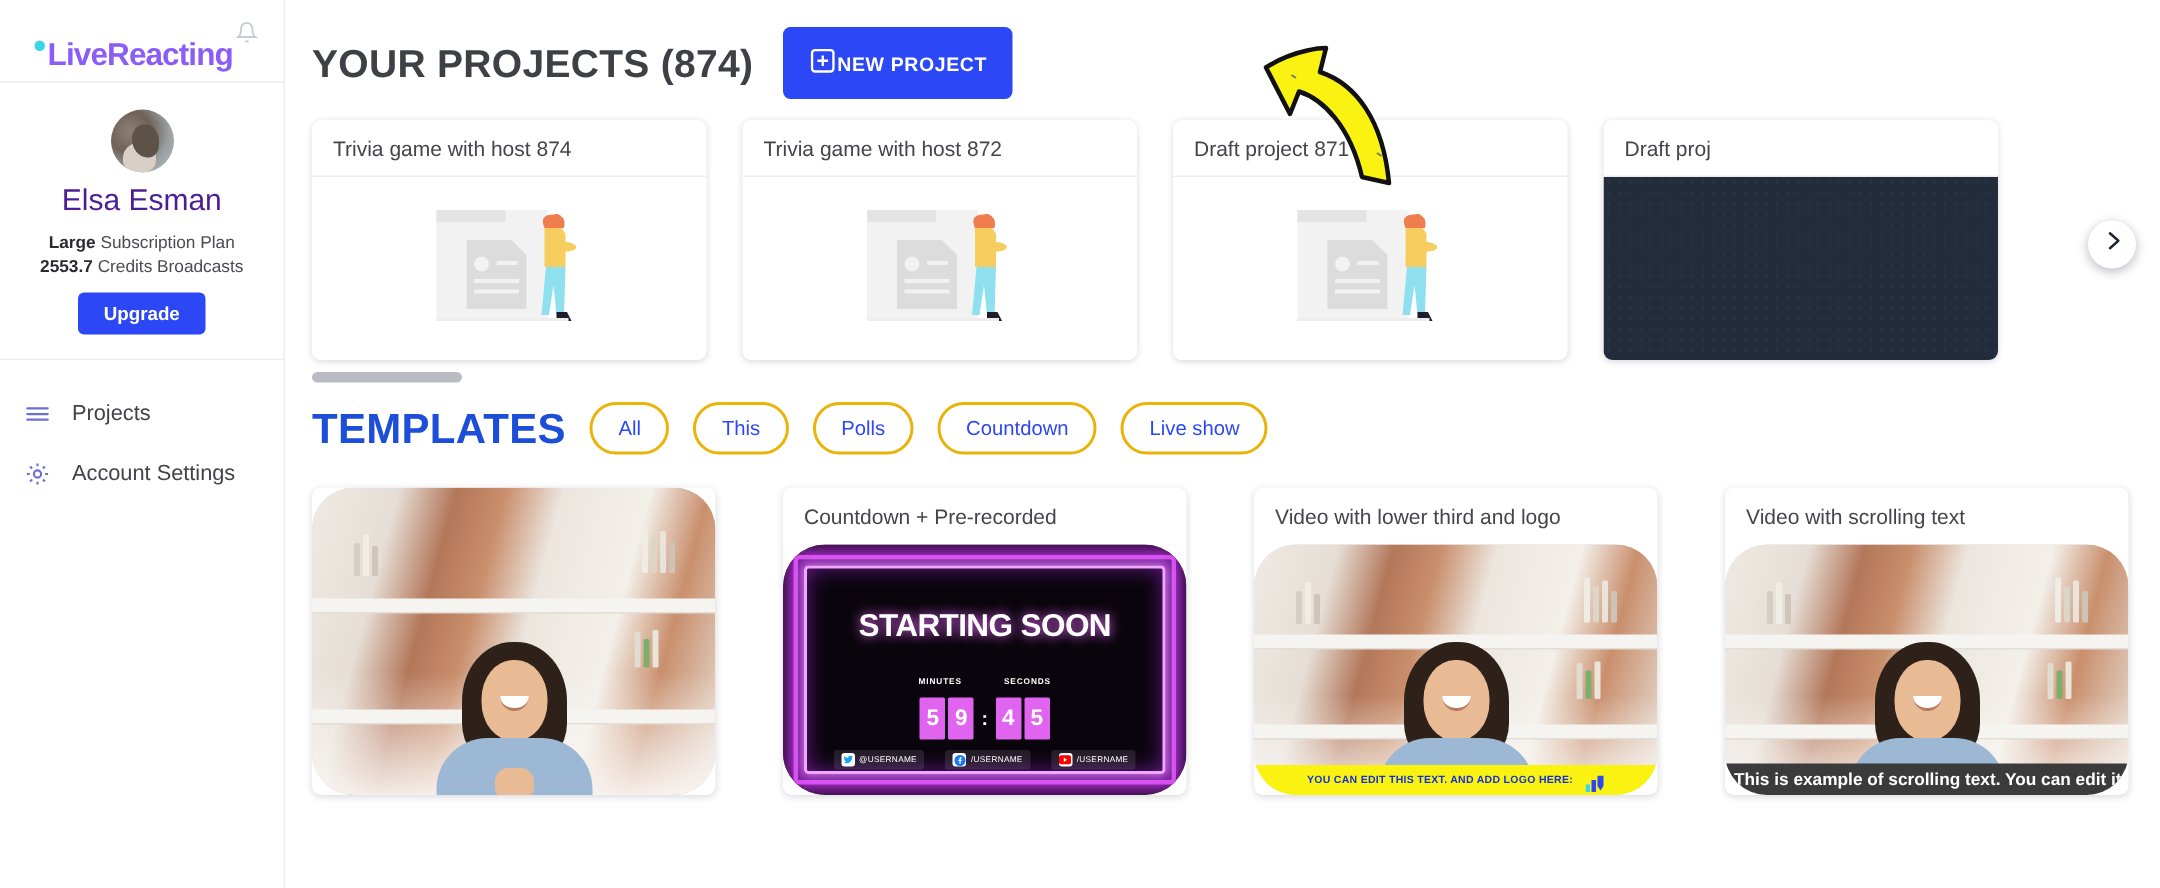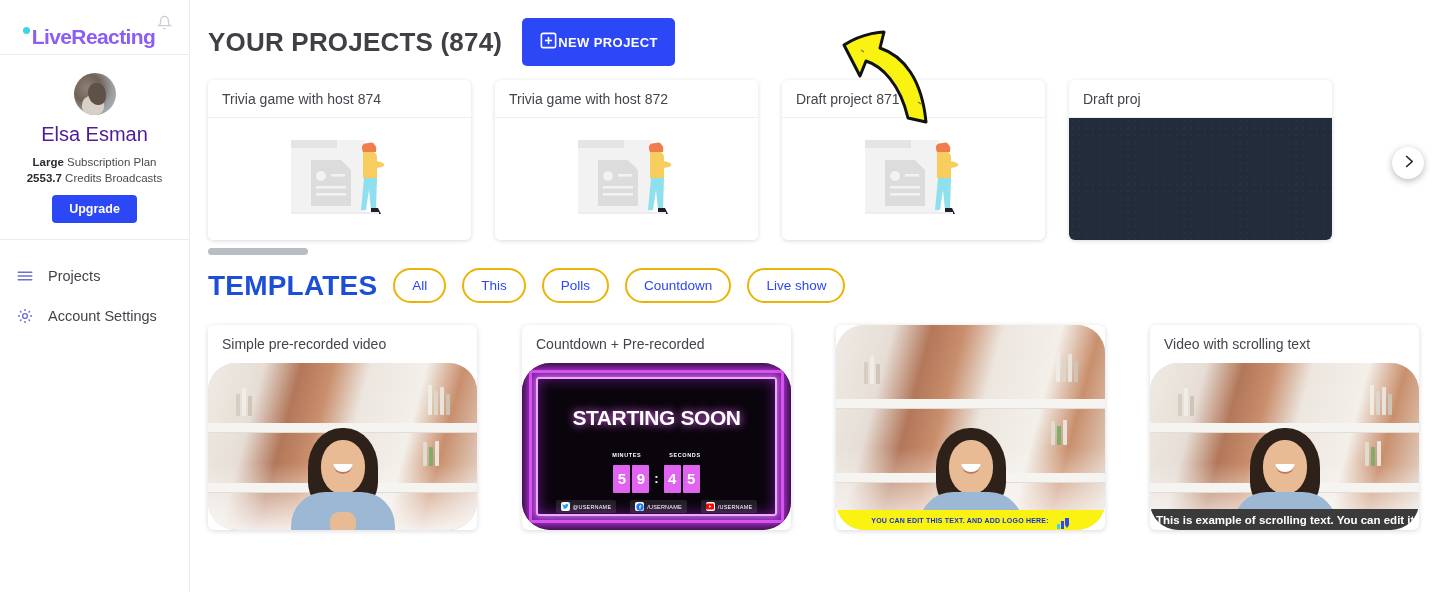--- a/index.html
+++ b/index.html
@@ -451,21 +451,20 @@
       <button class="pill">All</button>
       <button class="pill">This</button>
       <button class="pill">Polls</button>
       <button class="pill">Countdown</button>
       <button class="pill">Live show</button>
     </div>
 
     <div class="templates-grid">
 
       <div class="tpl-card">
-        <div class="tpl-head">Simple pre-recorded video</div>
         <div class="tpl-thumb">
           <div class="webcam">
             <div class="wc-shelf" style="top:36%;height:9px;"></div>
             <div class="wc-shelf" style="top:72%;height:9px;"></div>
             <div class="wc-books" style="left:8%;top:14%;height:30px;">
               <i style="height:26px;background:#e8e2d8"></i>
                 <i style="height:22px;background:#d6cec2"></i>
               <i style="height:28px;background:#f1ece4"></i>
                 <i style="height:20px;background:#cfc6b9"></i>
             </div>
@@ -536,20 +535,21 @@
                     </svg>
                 </span>
                 <span>/USERNAME</span>
               </div>
             </div>
           </div>
         </div>
       </div>
 
       <div class="tpl-card">
+        <div class="tpl-head">Video with lower third and logo</div>
         <div class="tpl-thumb">
           <div class="webcam">
             <div class="wc-shelf" style="top:36%;height:9px;"></div>
             <div class="wc-shelf" style="top:72%;height:9px;"></div>
             <div class="wc-books" style="left:8%;top:14%;height:30px;">
               <i style="height:26px;background:#e8e2d8"></i>
                 <i style="height:22px;background:#d6cec2"></i>
               <i style="height:28px;background:#f1ece4"></i>
                 <i style="height:20px;background:#cfc6b9"></i>
             </div>

